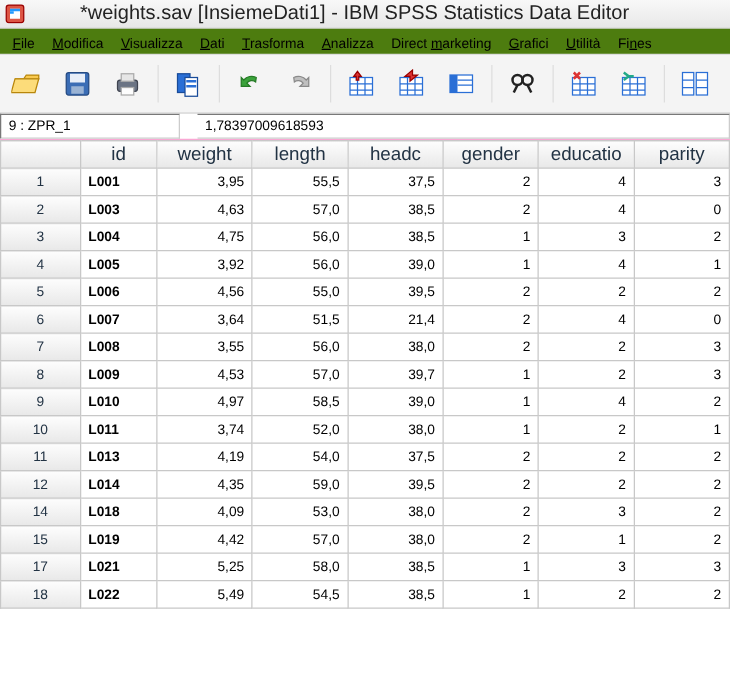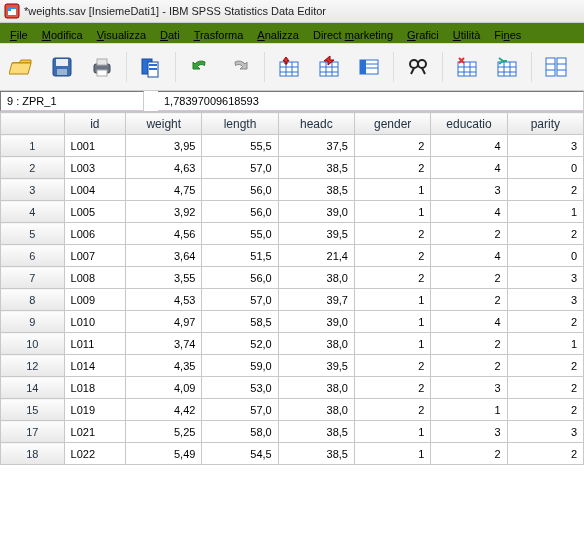--- a/index.html
+++ b/index.html
@@ -19,22 +19,23 @@
     align-items: center;
     padding: 0 4px;
     border-bottom: 1px solid #ccc;
   }
   .titlebar .icon {
     width: 16px;
     height: 16px;
     margin-right: 4px;
   }
   .titlebar .title {
-    font-size: 11px;
+    font-size: 16px;
     color: #222;
+    margin-left: 40px;
   }
   .menubar {
     height: 20px;
     display: flex;
     align-items: flex-end;
     padding: 0 4px;
     gap: 2px;
     background: #4d7c0f;
     border-bottom: 1px solid #ddd;
   }
@@ -111,37 +112,37 @@
     padding: 0 6px;
     white-space: nowrap;
     overflow: hidden;
     text-overflow: ellipsis;
   }
   table.data-grid thead th {
     background: linear-gradient(to bottom, #fdfdfd, #e8e8e8);
     font-weight: normal;
     color: #234;
     text-align: center;
-    font-size: 12px;
+    font-size: 15px;
   }
   table.data-grid tbody th.rowhead {
     background: linear-gradient(to bottom, #fdfdfd, #e8e8e8);
     text-align: center;
     font-weight: normal;
     color: #234;
     width: 60px;
   }
   table.data-grid thead th.corner {
     width: 60px;
   }
   table.data-grid tbody td {
     background: #fff;
     font-size: 11px;
   }
-  td.text-left  { text-align: left; }
+  td.text-left  { text-align: left; font-weight: bold; }
   td.text-right { text-align: right; }
   col.c-row   { width: 60px; }
   col.c-id    { width: 58px; }
   col.c-num   { width: 72px; }
 </style>
 </head>
 <body>
 
 <div class="titlebar">
   <span class="icon">
@@ -411,20 +412,30 @@
           <th class="rowhead">10</th>
           <td class="text-left">L011</td>
           <td class="text-right">3,74</td>
           <td class="text-right">52,0</td>
           <td class="text-right">38,0</td>
           <td class="text-right">1</td>
           <td class="text-right">2</td>
           <td class="text-right">1</td>
         </tr>
         <tr>
+          <th class="rowhead">11</th>
+          <td class="text-left">L013</td>
+          <td class="text-right">4,19</td>
+          <td class="text-right">54,0</td>
+          <td class="text-right">37,5</td>
+          <td class="text-right">2</td>
+          <td class="text-right">2</td>
+          <td class="text-right">2</td>
+        </tr>
+        <tr>
           <th class="rowhead">12</th>
           <td class="text-left">L014</td>
           <td class="text-right">4,35</td>
           <td class="text-right">59,0</td>
           <td class="text-right">39,5</td>
           <td class="text-right">2</td>
           <td class="text-right">2</td>
           <td class="text-right">2</td>
         </tr>
         <tr>

